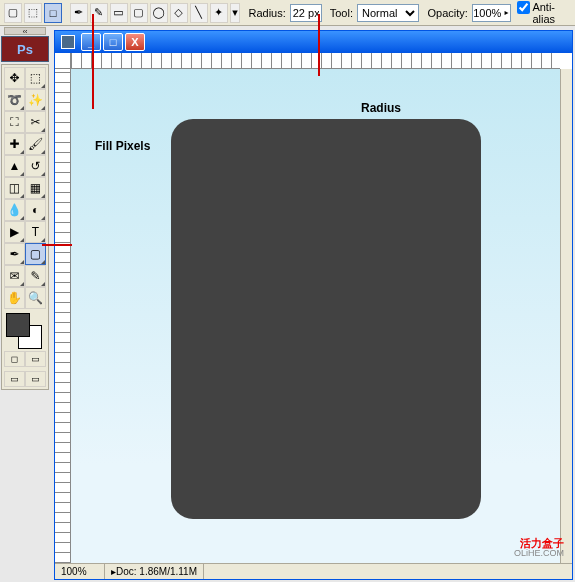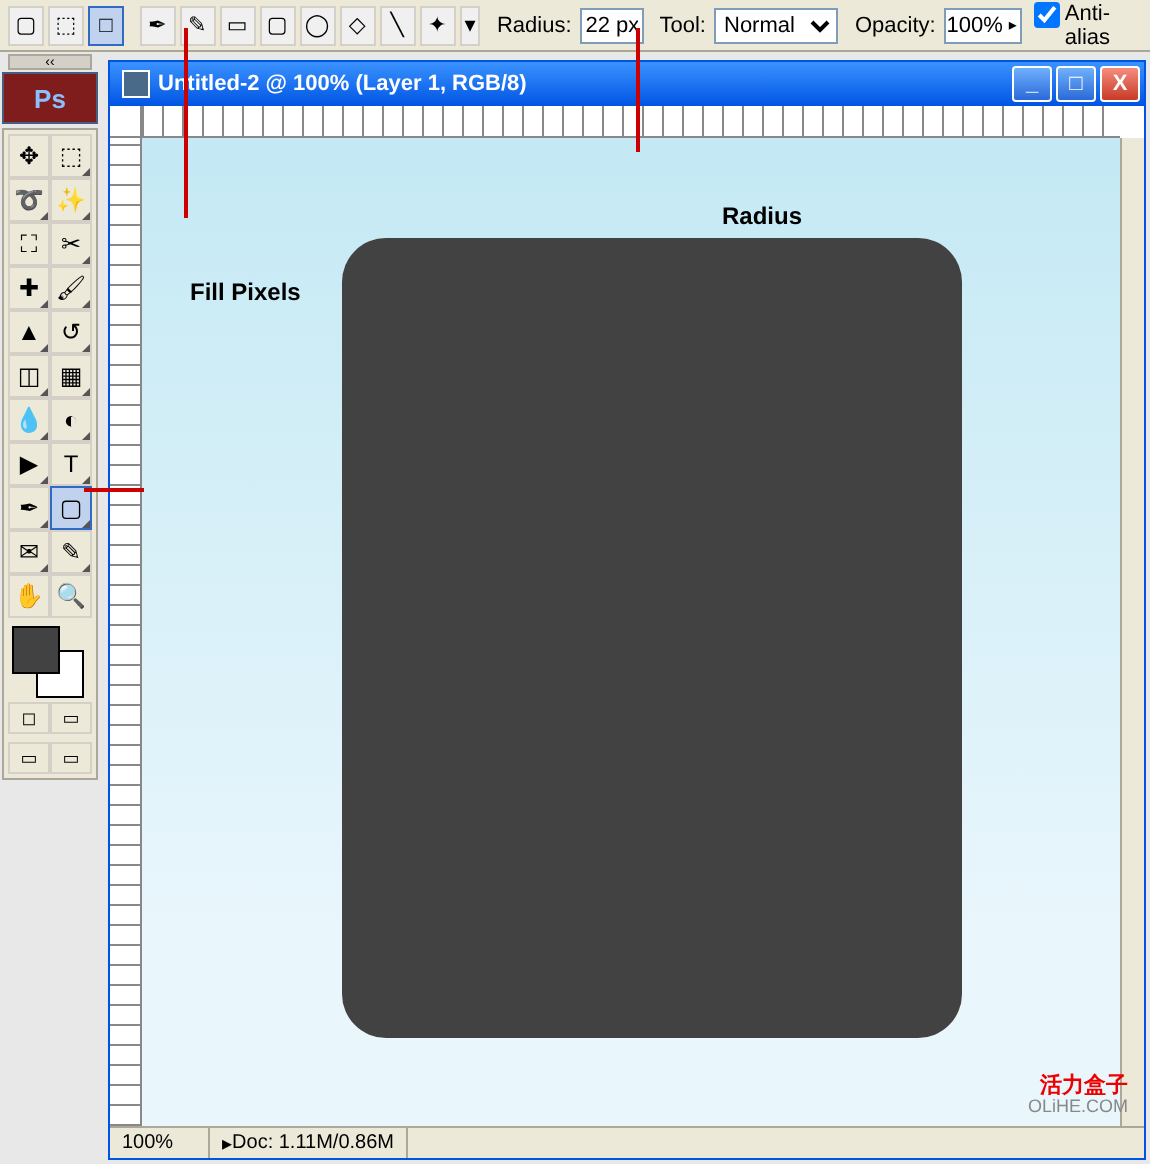--- a/index.html
+++ b/index.html
@@ -152,39 +152,38 @@
     <div class="mini-icons">
       <div class="mini">▭</div>
       <div class="mini">▭</div>
     </div>
   </div>
 </div>
 
 <div class="doc-win">
   <div class="titlebar">
     <div class="titlebar-ico"></div>
-    <div class="titlebar-text">Untitled-2 @ 100% (Layer 1, RGB/8)</div>
     <div class="win-btn">_</div>
     <div class="win-btn">□</div>
     <div class="win-btn close">X</div>
   </div>
   <div class="doc-body">
     <div class="ruler-corner"></div>
     <div class="ruler-h"></div>
     <div class="ruler-v"></div>
     <div class="scroll-v"></div>
     <div class="canvas">
       <div class="shape"></div>
       <div class="annotation" style="left:24px; top:70px;">Fill Pixels</div>
       <div class="annotation" style="left:250px; top:32px;margin-left:40px;">Radius</div>
     </div>
   </div>
   <div class="statusbar">
     <div class="status-seg status-zoom">100%</div>
-    <div class="status-seg">▸ <span>Doc: 1.11M/0.86M</span></div>
+    <div class="status-seg">▸ <span>Doc: 1.86M/1.11M</span></div>
   </div>
   <div class="watermark">
     <div class="cn">活力盒子</div>
     <div class="en">OLiHE.COM</div>
   </div>
 </div>
 
 <div class="arrow-line" style="left:92px; top:14px; width:2px; height:95px;"></div>
 <div class="arrow-line" style="left:318px; top:14px; width:2px; height:62px;"></div>
 <div class="arrow-line" style="left:42px; top:244px; width:30px; height:2px;"></div>

